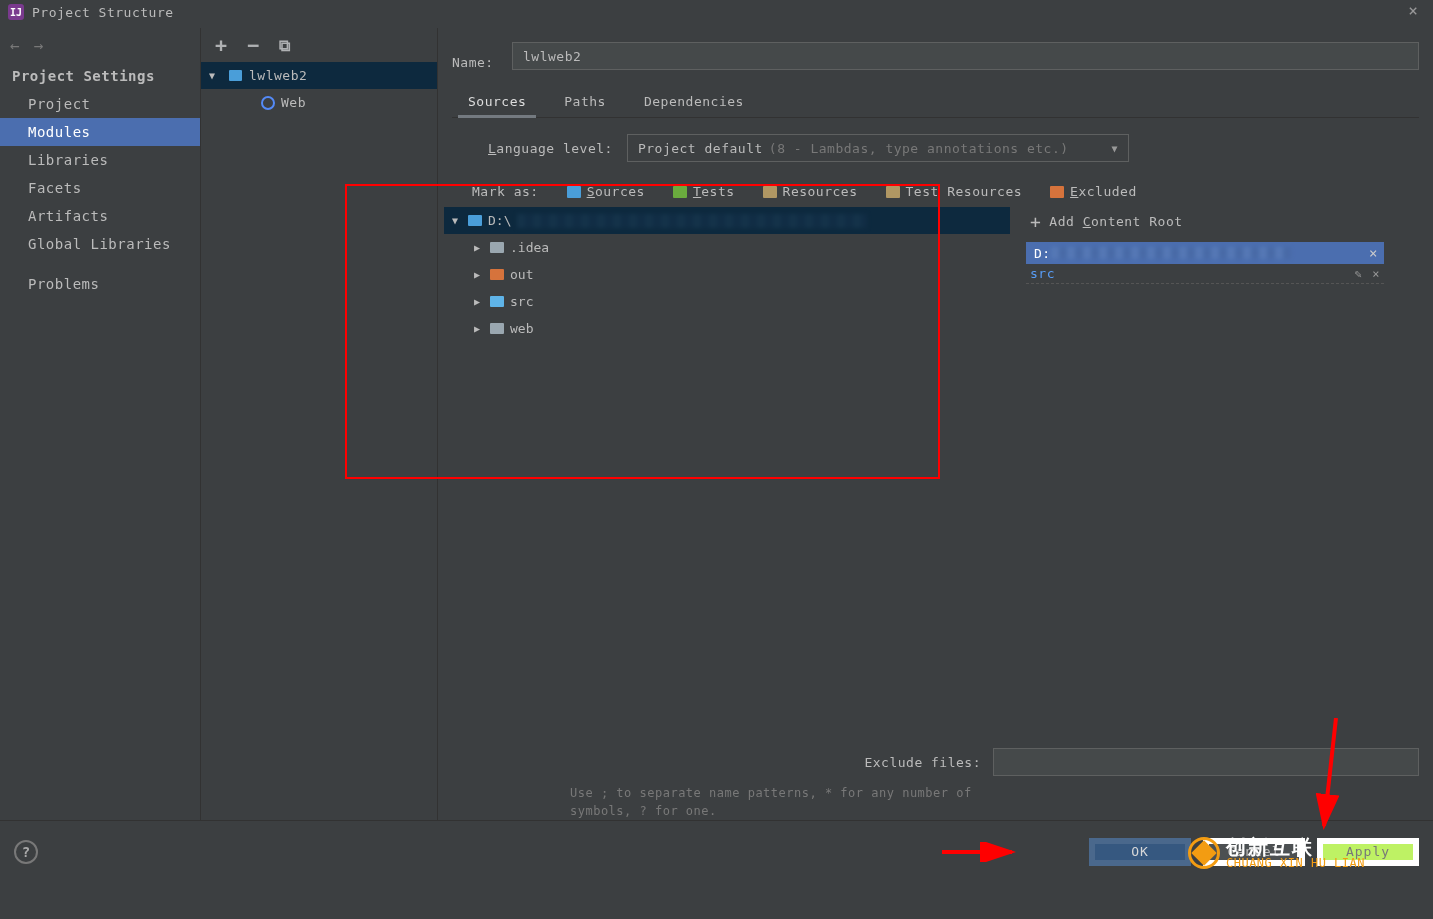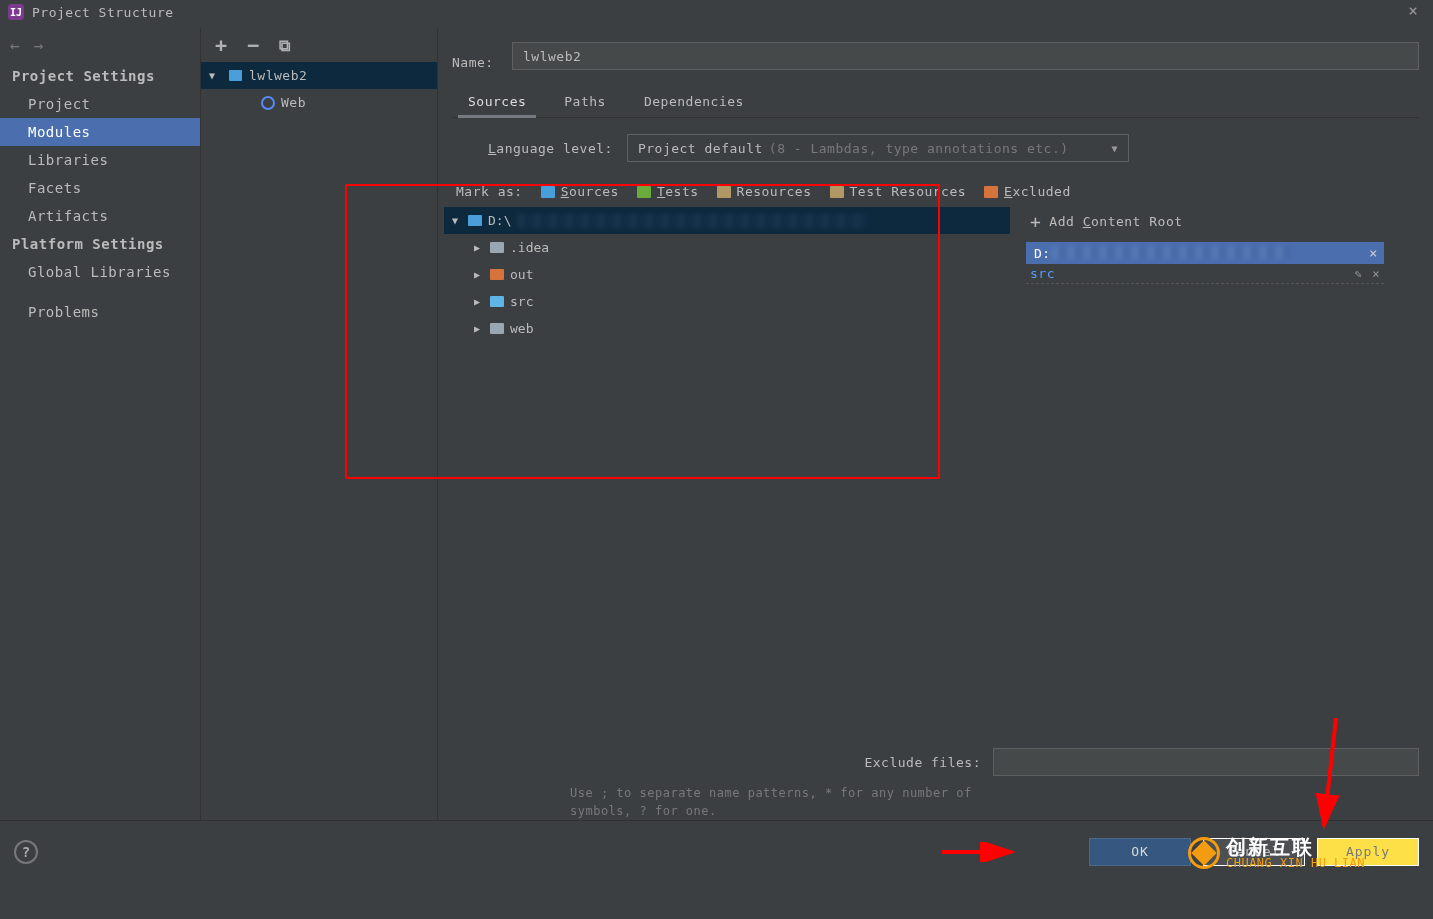--- a/index.html
+++ b/index.html
@@ -48,21 +48,21 @@
     .tab.active::after { content: ""; position: absolute; left: -6px; right: -6px; bottom: -1px; height: 3px; background: #747a80; }
     
     .lang-row { display: flex; align-items: center; gap: 14px; margin: 16px 0 12px 0; }
     .lang-label { letter-spacing: 0.5px; margin-left: 36px; }
     .lang-select { flex: 1; max-width: 502px; height: 28px; background: #3c3f41; border: 1px solid #5e6060; color: #bbb; display: flex; align-items: center; padding: 0 10px; position: relative; cursor: pointer; letter-spacing: 0.5px; }
     .lang-hint { color: #787878; margin-left: 6px; }
     .lang-caret { position: absolute; right: 10px; color: #999; font-size: 10px; }
     
     .highlight-box { border: 2px solid #ff0000; padding: 0; margin: 0 0 0 -50px; width: 595px; height: 295px; position: absolute; top: 184px; left: 395px; pointer-events: none; z-index: 5; }
     
-    .mark-row { display: flex; align-items: flex-start; gap: 18px; margin: 10px 0 8px 4px; }
+    .mark-row { display: flex; align-items: flex-start; gap: 28px; margin: 10px 0 8px 20px; }
     .mark-label { letter-spacing: 0.5px; }
     .mark-btn { display: flex; align-items: center; gap: 6px; cursor: pointer; letter-spacing: 0.5px; }
     .mark-swatch { width: 14px; height: 12px; border-radius: 1px; }
     .sw-blue { background: #4a9ed9; }
     .sw-green { background: #6aab3e; }
     .sw-tan { background: #b09763; }
     .sw-tan2 { position: relative; }
     .sw-orange { background: #d6733c; }
     
     .source-body { display: flex; flex: 1; gap: 0; margin-left: -8px; }
@@ -91,24 +91,24 @@
     
     .exclude-row { display: flex; align-items: center; gap: 12px; margin-top: auto; padding: 4px 0; justify-content: flex-end; }
     .exclude-label { letter-spacing: 0.5px; }
     .exclude-input { width: 426px; height: 28px; background: #45494a; border: 1px solid #5e6060; color: #bbb; padding: 0 8px; }
     .exclude-hint { color: #787878; font-size: 12px; letter-spacing: 0.5px; padding: 4px 0 0 118px; line-height: 1.5; width: 560px; }
     
     
     .footer { height: 62px; border-top: 1px solid #323232; display: flex; align-items: center; padding: 0 14px; }
     .help-btn { width: 24px; height: 24px; border: 2px solid #787878; border-radius: 50%; display: flex; align-items: center; justify-content: center; color: #aaa; cursor: pointer; font-size: 14px; font-weight: bold; }
     .footer-spacer { flex: 1; }
-    .btn { width: 102px; height: 28px; display: flex; align-items: center; justify-content: center; cursor: pointer; letter-spacing: 1px; border: 1px solid #ffffff; margin-left: 12px; }
+    .btn { width: 102px; height: 28px; display: flex; align-items: center; justify-content: center; cursor: pointer; letter-spacing: 1px; border: 6px solid #ffffff; margin-left: 12px; }
     .btn-ok { background: #365880; border-color: #4a688c; color: #d8d8d8; }
     .btn-cancel { background: #4c5052; color: #bbb; }
-    .btn-apply { background: #fde047; color: #787878; }
+    .btn-apply { background: #bef264; color: #787878; }
     
     
     .arrow-annotation { position: absolute; pointer-events: none; z-index: 10; }
     .arrow1 { top: 842px; left: 942px; width: 80px; height: 20px; }
     .arrow2 { top: 718px; left: 1316px; width: 30px; height: 118px; }
     
     
     .logo-overlay { position: absolute; right: 68px; bottom: 50px; display: flex; align-items: center; gap: 6px; z-index: 20; }
     .logo-circ { width: 32px; height: 32px; border: 3px solid #f39c12; border-radius: 50%; display: flex; align-items: center; justify-content: center; }
     .logo-inner { width: 18px; height: 18px; background: #f39c12; transform: rotate(45deg); }
@@ -133,21 +133,20 @@
     <div class="nav-arrows">
       <span class="nav-arrow">←</span>
       <span class="nav-arrow">→</span>
     </div>
     <div class="section-header">Project Settings</div>
     <div class="sidebar-item">Project</div>
     <div class="sidebar-item active">Modules</div>
     <div class="sidebar-item">Libraries</div>
     <div class="sidebar-item">Facets</div>
     <div class="sidebar-item">Artifacts</div>
-    <div class="section-header">Platform Settings</div>
     <div class="sidebar-item">Global Libraries</div>
     <div class="sidebar-divider"></div>
     <div class="sidebar-item">Problems</div>
   </div>
 
   <div class="tree-panel">
     <div class="tree-toolbar">
       <span class="tool-btn">+</span>
       <span class="tool-btn">−</span>
       <span class="tool-btn" style="font-size:16px">⧉</span>

